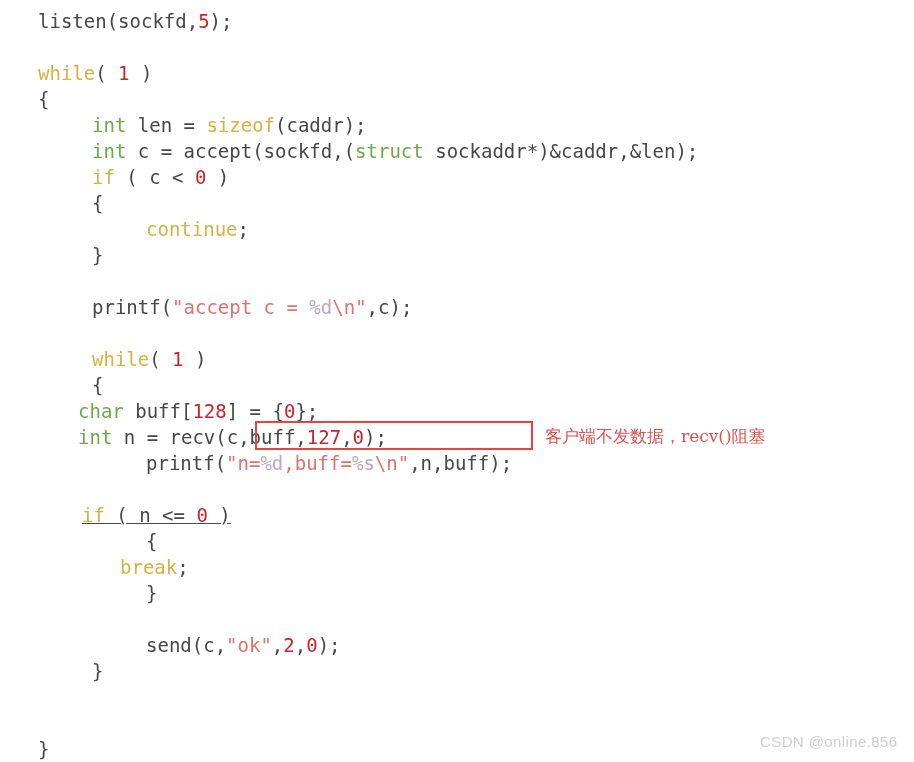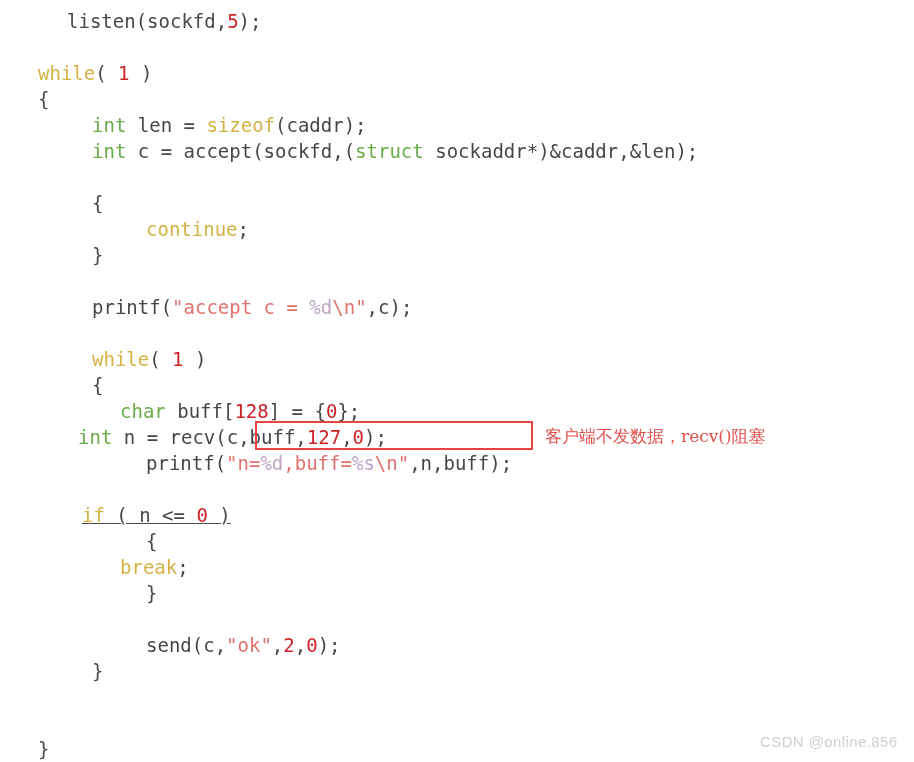--- a/index.html
+++ b/index.html
@@ -68,35 +68,36 @@
     font-family: "Liberation Sans", "DejaVu Sans", sans-serif;
     font-size: 15px;
     color: #cfcfcf;
     letter-spacing: 0.4px;
   }
 </style>
 </head>
 <body>
 
 <div id="code-surface">
-    <div class="code-line" style="top: 8px; padding-left: 38px; margin-left: 29px;"><span class="t-plain">listen(sockfd,</span><span class="t-num">5</span><span class="t-plain">);</span></div>
+    <div class="code-line" style="top: 8px; padding-left: 38px;"><span class="t-plain">listen(sockfd,</span><span class="t-num">5</span><span class="t-plain">);</span></div>
     <div class="code-line" style="top: 34px; padding-left: 38px;"> </div>
     <div class="code-line" style="top: 60px; padding-left: 38px;"><span class="t-kw">while</span><span class="t-plain">( </span><span class="t-num">1</span><span class="t-plain"> )</span></div>
     <div class="code-line" style="top: 86px; padding-left: 38px;"><span class="t-plain">{</span></div>
     <div class="code-line" style="top: 138px; padding-left: 92px;"><span class="t-type">int</span><span class="t-plain"> c = accept(sockfd,(</span><span class="t-type">struct</span><span class="t-plain"> sockaddr*)&amp;caddr,&amp;len);</span></div>
     <div class="code-line" style="top: 112px; padding-left: 92px;"><span class="t-type">int</span><span class="t-plain"> len = </span><span class="t-kw">sizeof</span><span class="t-plain">(caddr);</span></div>
+    <div class="code-line" style="top: 164px; padding-left: 92px;"><span class="t-kw">if</span><span class="t-plain"> ( c &lt; </span><span class="t-num">0</span><span class="t-plain"> )</span></div>
     <div class="code-line" style="top: 190px; padding-left: 92px;"><span class="t-plain">{</span></div>
     <div class="code-line" style="top: 216px; padding-left: 146px;"><span class="t-kw">continue</span><span class="t-plain">;</span></div>
     <div class="code-line" style="top: 242px; padding-left: 92px;"><span class="t-plain">}</span></div>
     <div class="code-line" style="top: 268px; padding-left: 92px;"> </div>
     <div class="code-line" style="top: 294px; padding-left: 92px;"><span class="t-plain">printf(</span><span class="t-str">"accept c = </span><span class="t-fmt">%d</span><span class="t-str">\n"</span><span class="t-plain">,c);</span></div>
     <div class="code-line" style="top: 320px; padding-left: 92px;"> </div>
     <div class="code-line" style="top: 346px; padding-left: 92px;"><span class="t-kw">while</span><span class="t-plain">( </span><span class="t-num">1</span><span class="t-plain"> )</span></div>
     <div class="code-line" style="top: 372px; padding-left: 92px;"><span class="t-plain">{</span></div>
-    <div class="code-line" style="top: 398px; padding-left: 120px;"><span class="t-type">char</span><span class="t-plain"> buff[</span><span class="t-num">128</span><span class="t-plain">] = {</span><span class="t-num">0</span><span class="t-plain">};</span></div>
+    <div class="code-line" style="top: 398px; padding-left: 78px;"><span class="t-type">char</span><span class="t-plain"> buff[</span><span class="t-num">128</span><span class="t-plain">] = {</span><span class="t-num">0</span><span class="t-plain">};</span></div>
     <div class="code-line" style="top: 424px; padding-left: 78px;"><span class="t-type">int</span><span class="t-plain"> n = </span><span class="t-plain">recv(c,buff,</span><span class="t-num">127</span><span class="t-plain">,</span><span class="t-num">0</span><span class="t-plain">);</span></div>
     <div class="code-line" style="top: 450px; padding-left: 146px;"><span class="t-plain">printf(</span><span class="t-str">"n=</span><span class="t-fmt">%d</span><span class="t-str">,buff=</span><span class="t-fmt">%s</span><span class="t-str">\n"</span><span class="t-plain">,n,buff);</span></div>
     <div class="code-line" style="top: 476px; padding-left: 146px;"> </div>
     <div class="code-line" style="top: 502px; padding-left: 82px; text-decoration: underline;"><span class="t-kw">if</span><span class="t-plain"> ( n &lt;= </span><span class="t-num">0</span><span class="t-plain"> )</span></div>
     <div class="code-line" style="top: 528px; padding-left: 146px;"><span class="t-plain">{</span></div>
     <div class="code-line" style="top: 554px; padding-left: 120px;"><span class="t-kw">break</span><span class="t-plain">;</span></div>
     <div class="code-line" style="top: 580px; padding-left: 146px;"><span class="t-plain">}</span></div>
     <div class="code-line" style="top: 606px; padding-left: 146px;"> </div>
     <div class="code-line" style="top: 632px; padding-left: 146px;"><span class="t-plain">send(c,</span><span class="t-str">"ok"</span><span class="t-plain">,</span><span class="t-num">2</span><span class="t-plain">,</span><span class="t-num">0</span><span class="t-plain">);</span></div>
     <div class="code-line" style="top: 658px; padding-left: 92px;"><span class="t-plain">}</span></div>

